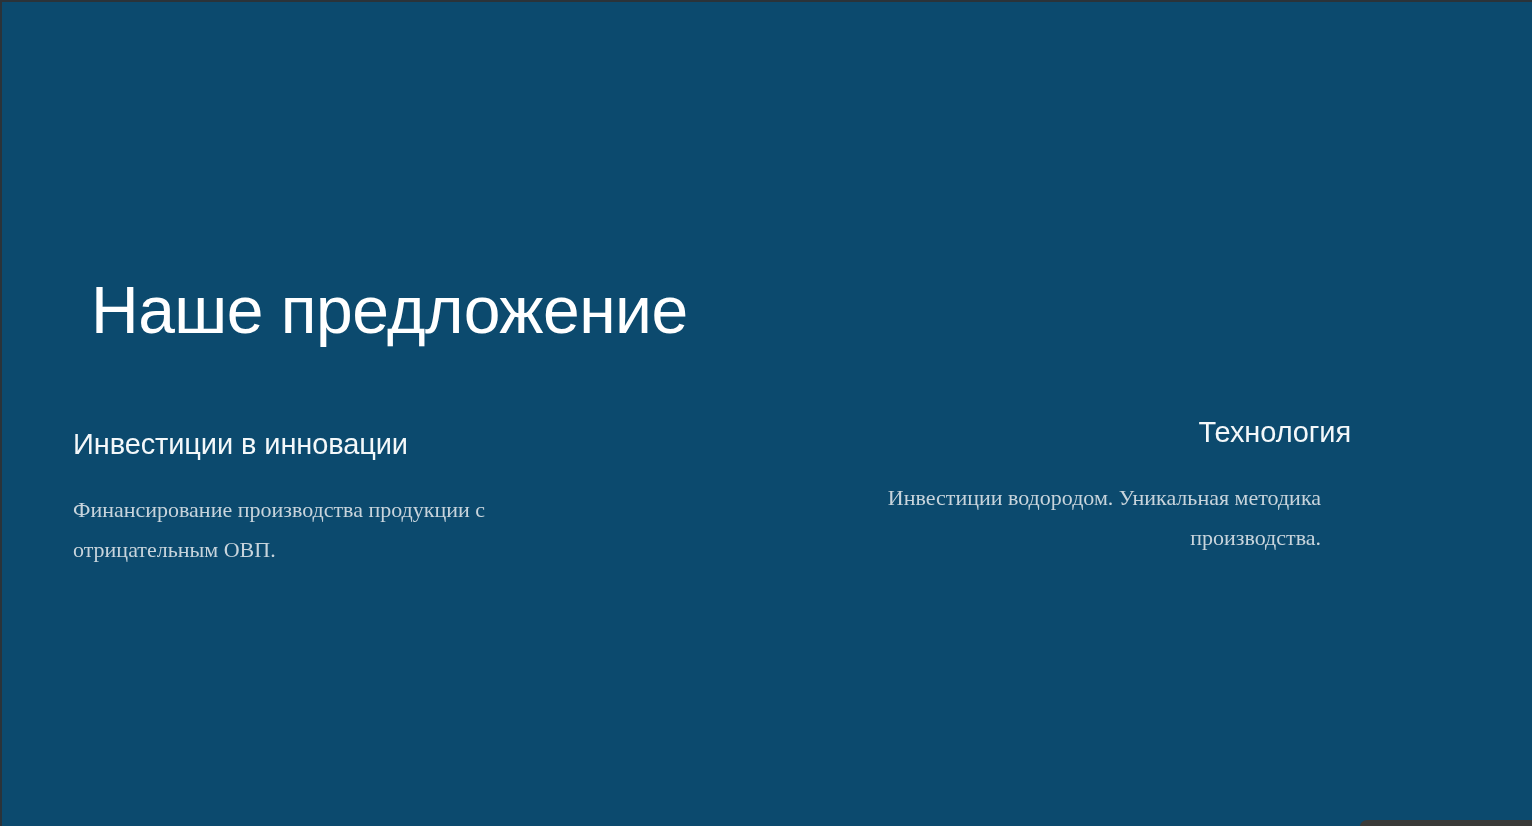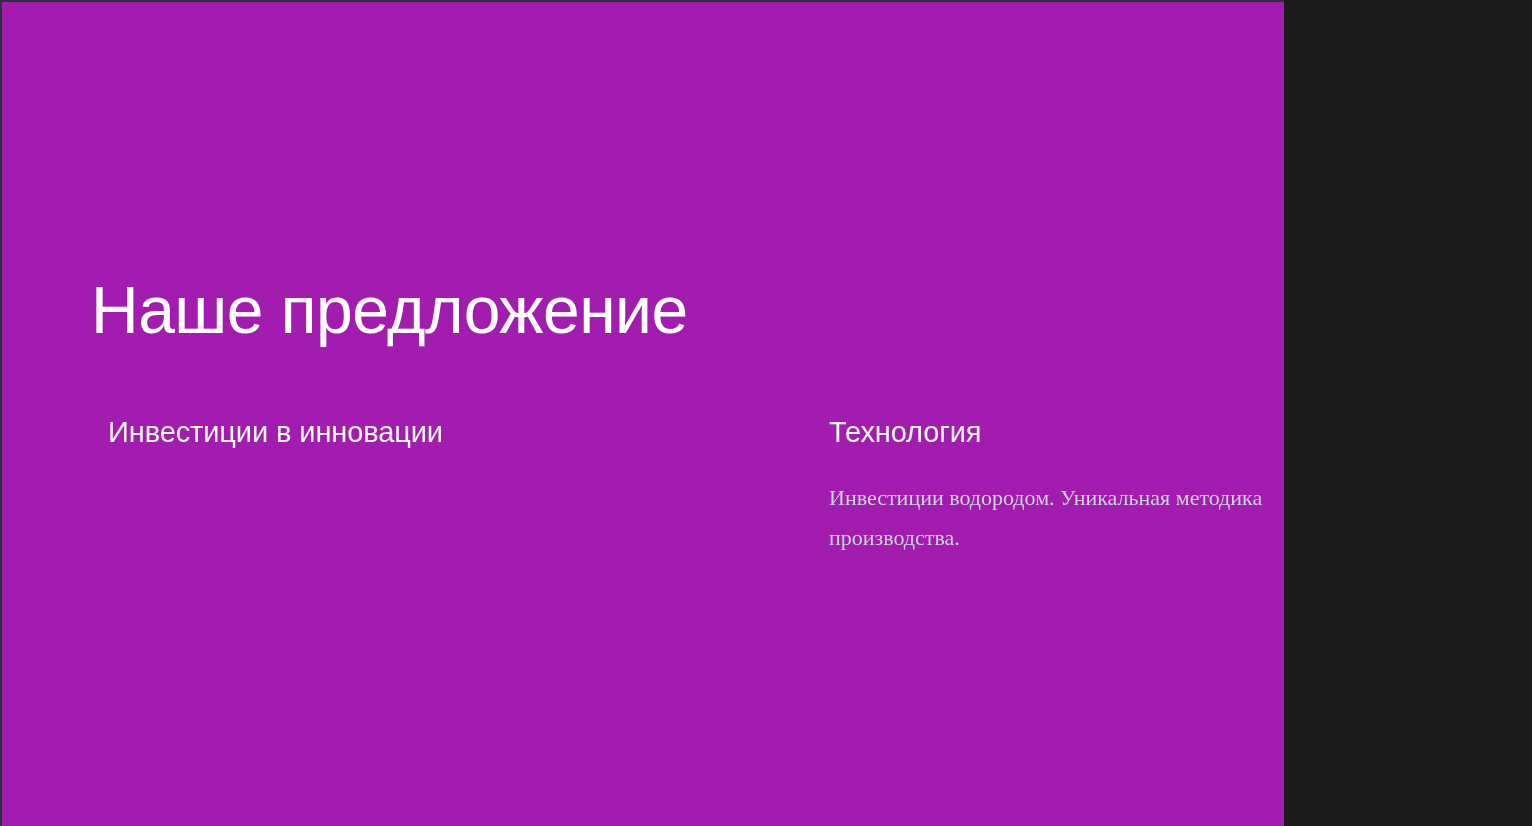--- a/index.html
+++ b/index.html
@@ -10,23 +10,23 @@
   }
   body {
     width: 1532px;
     height: 826px;
     overflow: hidden;
     font-family: "Liberation Sans", sans-serif;
   }
 
   #slide {
     position: relative;
-    width: 1284px;
+    width: 1532px;
     height: 826px;
-    background: #a21caf;
+    background: #0c4a6e;
     box-sizing: border-box;
     border-top: 2px solid #2b3339;
     border-left: 2px solid #2b3339;
     overflow: hidden;
   }
 
   
   .slide-title {
     position: absolute;
     left: 89px;
@@ -48,22 +48,22 @@
     top: 414px;
     width: 1532px;
     height: 200px;
   }
 
   .column {
     position: absolute;
     top: 0;
     width: 560px;
   }
-  .column-0 { left: 106px; }
-  .column-1 { left: 827px; }
+  .column-0 { left: 71px; margin-top: 12px; }
+  .column-1 { left: 789px; text-align: right; }
 
   .column-heading {
     margin: 0;
     font-family: "Liberation Sans", sans-serif;
     font-size: 29px;
     line-height: 1.15;
     font-weight: 500;
     letter-spacing: -0.1px;
     color: #F4F8FA;
     white-space: nowrap;
@@ -95,20 +95,21 @@
 <body>
 
 <div id="slide">
 
   <h1 class="slide-title">Наше предложение</h1>
 
   <div class="columns">
 
     <div class="column column-0">
       <h2 class="column-heading">Инвестиции в инновации</h2>
+      <p class="column-body">Финансирование производства продукции с отрицательным ОВП.</p>
     </div>
 
     <div class="column column-1">
       <h2 class="column-heading">Технология</h2>
       <p class="column-body">Инвестиции водородом. Уникальная методика производства.</p>
     </div>
 
   </div>
 
   <div class="bottom-strip"></div>

